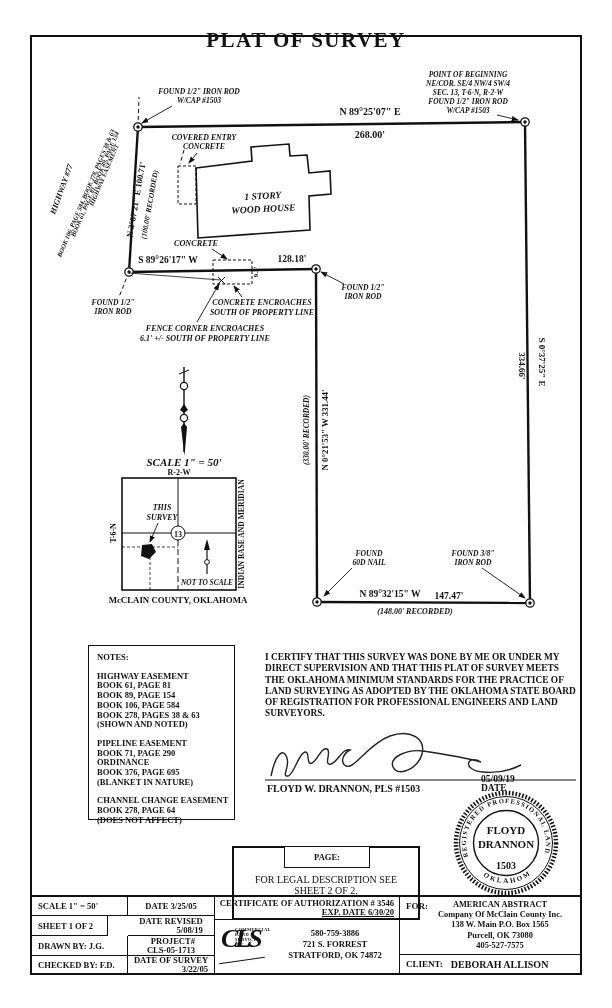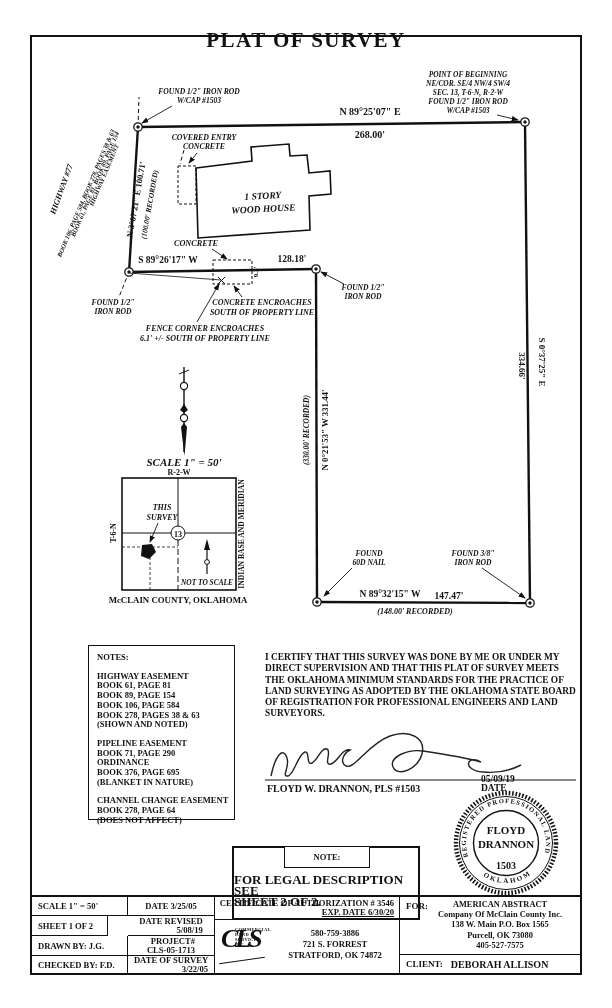--- a/index.html
+++ b/index.html
@@ -10,21 +10,21 @@
   svg text{font-family:"Liberation Serif",serif;fill:#111;}
   .b{font-weight:bold}.i{font-style:italic}
   .notes-box{position:absolute;left:88px;top:645px;width:147px;height:175px;border:1.5px solid #111;padding:7px 0 0 8px;box-sizing:border-box;font-size:8.5px;font-weight:bold;line-height:9.7px;}
   .notes-gap{height:9px;}
   .cert-par{position:absolute;left:265px;top:652px;width:312px;font-size:9.4px;font-weight:bold;line-height:11.3px;text-align:left;}
   .cert-name{position:absolute;left:267px;top:783px;font-size:10px;font-weight:bold;}
   .cert-datelabel{position:absolute;left:481px;top:783px;font-size:9.5px;font-weight:bold;}
   .cert-date{position:absolute;left:481px;top:762px;font-size:9.5px;font-weight:bold;margin-top:12px;}
   .note-box{position:absolute;left:232px;top:846px;width:188px;height:74px;border:2px solid #111;box-sizing:border-box;}
   .note-head{position:absolute;left:50px;top:-2px;width:84px;height:20px;border:1.5px solid #111;background:#fff;text-align:center;font-size:8.5px;font-weight:bold;line-height:20px;}
-  .note-lines{position:absolute;left:0;top:26px;width:100%;font-size:13px;font-weight:bold;line-height:11px;}
+  .note-lines{position:absolute;left:0;top:26px;width:100%;text-align:center;font-size:10px;font-weight:normal;line-height:11px;}
   .tbl{position:absolute;left:30px;top:895px;width:552px;height:80px;border:2px solid #111;box-sizing:border-box;font-weight:bold;}
   .tbl div{box-sizing:border-box;}
   .cell{position:absolute;border-color:#111;font-size:8.6px;display:flex;align-items:center;}
   .cell.lft{padding-left:6px;}
   .cell.ctr{justify-content:center;text-align:right;line-height:9px;}
   .logo{position:absolute;left:186px;top:27px;width:52px;height:46px;}
   .logo .big{position:absolute;left:2px;top:2px;font-size:26px;font-style:italic;font-weight:bold;letter-spacing:-3px;}
   .logo .tiny{position:absolute;left:16px;top:5px;font-size:4.5px;line-height:5px;font-weight:bold;letter-spacing:.3px;}
   .logo .swoosh{position:absolute;left:0px;top:38px;width:46px;border-bottom:1.5px solid #111;transform:rotate(-8deg);}
 </style>
@@ -242,21 +242,21 @@
     <div>BOOK 278, PAGE 64</div>
     <div>(DOES NOT AFFECT)</div>
   </div>
 
   <div class="cert-par">I CERTIFY THAT THIS SURVEY WAS DONE BY ME OR UNDER MY DIRECT SUPERVISION AND THAT THIS PLAT OF SURVEY MEETS THE OKLAHOMA MINIMUM STANDARDS FOR THE PRACTICE OF LAND SURVEYING AS ADOPTED BY THE OKLAHOMA STATE BOARD OF REGISTRATION FOR PROFESSIONAL ENGINEERS AND LAND SURVEYORS.</div>
   <div class="cert-date">05/09/19</div>
   <div class="cert-name">FLOYD W. DRANNON, PLS #1503</div>
   <div class="cert-datelabel">DATE</div>
 
   <div class="note-box">
-    <div class="note-head">NOTE:</div>
+    <div class="note-head">PAGE:</div>
     <div class="note-lines">
       <div>FOR LEGAL DESCRIPTION SEE</div>
       <div>SHEET 2 OF 2.</div>
     </div>
   </div>
 
   <div class="tbl">
 
     <div class="cell lft" style="left:0;top:0;width:96px;height:19px;border-right:1.5px solid;border-bottom:1.5px solid">SCALE 1" = 50'</div>
     <div class="cell ctr" style="left:96px;top:0;width:87px;height:19px;border-right:1.5px solid;border-bottom:1.5px solid">DATE 3/25/05</div>

